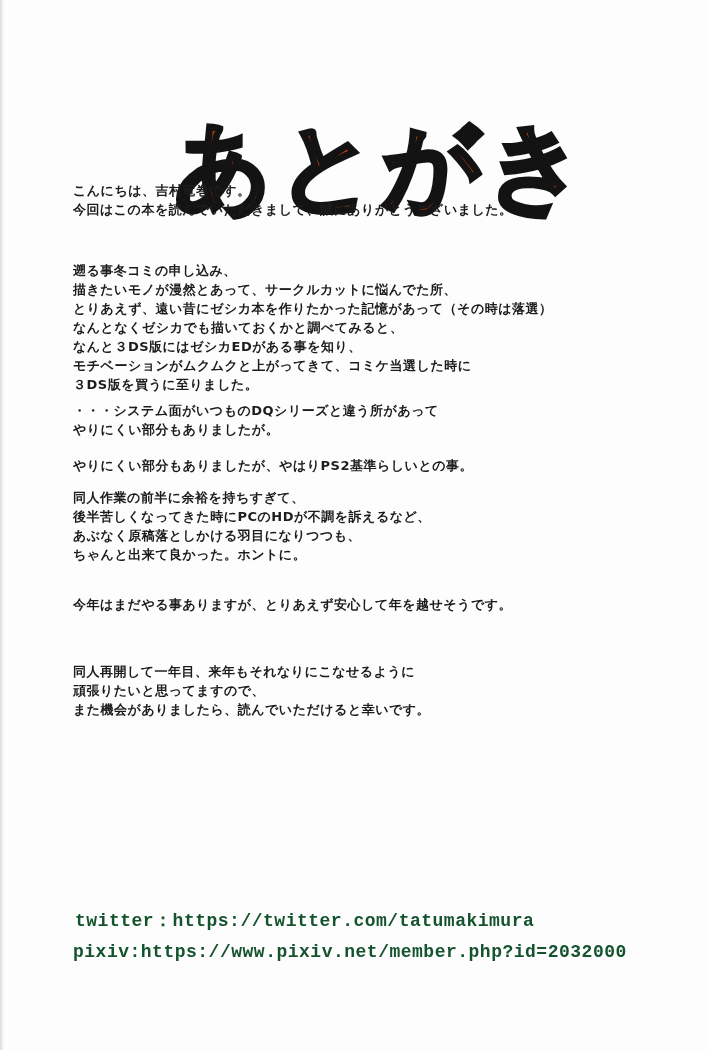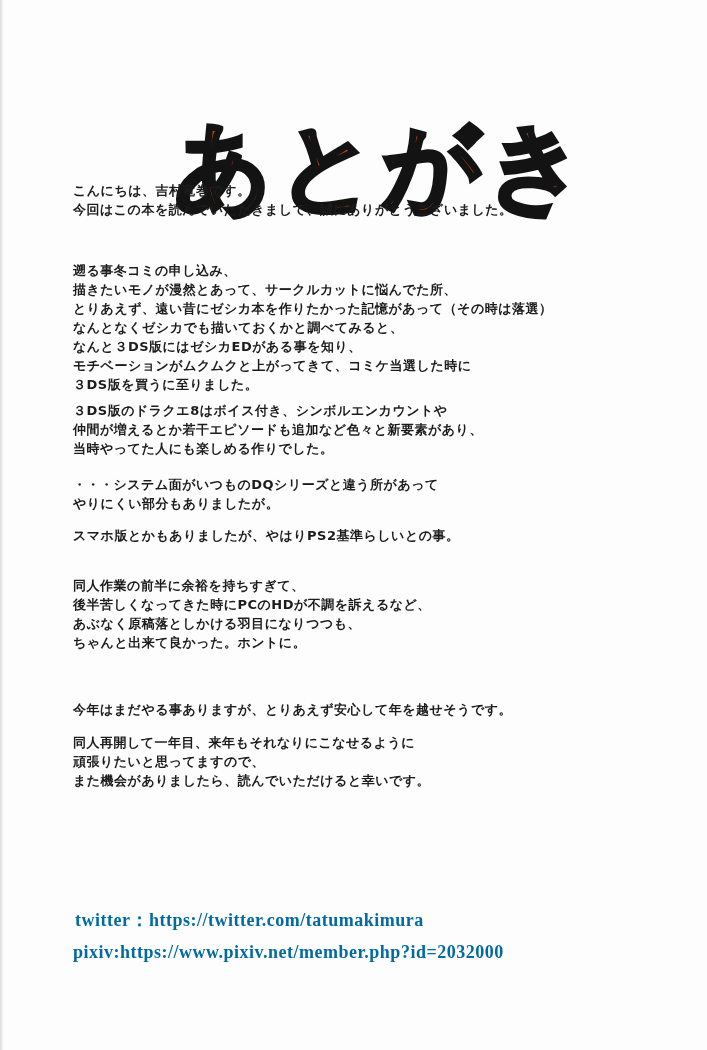--- a/index.html
+++ b/index.html
@@ -58,44 +58,43 @@
   .para:nth-of-type(2) { margin-top: 42px; }
   .para:nth-of-type(3) { margin-top: 7px; }
   .para:nth-of-type(4) { margin-top: 17px; }
   .para:nth-of-type(5) { margin-top: 13px; }
   .para:nth-of-type(6) { margin-top: 31px; }
   .para:nth-of-type(7) { margin-top: 48px; }
   .para:nth-of-type(8) { margin-top: 14px; }
   .para:nth-of-type(9) { margin-top: 48px; }
   .link-line {
     position: absolute;
-    font-family: Liberation Serif, serif;
+    font-family: Liberation Mono, monospace;
     font-size: 18px;
     font-weight: bold;
     letter-spacing: 0.5px;
-    color: #0369a1;
+    color: #14532d;
     white-space: nowrap;
   }
   .link-twitter { left: 75px; top: 908px; }
   .link-pixiv  { left: 73px; top: 942px; }
 </style>
 </head>
 <body>
 
 <div class="page">
   <div class="scan-edge"></div>
 
   <h1 class="title">あとがき</h1>
 
   <div class="body-text">
       <p class="para">こんにちは、吉村竜巻です。<br>今回はこの本を読んでいただきまして、誠にありがとうございました。</p>
       <p class="para">遡る事冬コミの申し込み、<br>描きたいモノが漫然とあって、サークルカットに悩んでた所、<br>とりあえず、遠い昔にゼシカ本を作りたかった記憶があって（その時は落選）<br>なんとなくゼシカでも描いておくかと調べてみると、<br>なんと３DS版にはゼシカEDがある事を知り、<br>モチベーションがムクムクと上がってきて、コミケ当選した時に<br>３DS版を買うに至りました。</p>
-      <p class="para">３DS版のドラクエ8はボイス付き、シンボルエンカウントや<br>仲間が増えるとか若干エピソードも追加など色々と新要素があり、<br>当時やってた人にも楽しめる作りでした。</p>
       <p class="para">・・・システム面がいつものDQシリーズと違う所があって<br>やりにくい部分もありましたが。</p>
-      <p class="para">スマホ版とかもありましたが、やはりPS2基準らしいとの事。</p>
+      <p class="para">やりにくい部分もありましたが、やはりPS2基準らしいとの事。</p>
       <p class="para">同人作業の前半に余裕を持ちすぎて、<br>後半苦しくなってきた時にPCのHDが不調を訴えるなど、<br>あぶなく原稿落としかける羽目になりつつも、<br>ちゃんと出来て良かった。ホントに。</p>
       <p class="para">今年はまだやる事ありますが、とりあえず安心して年を越せそうです。</p>
       <p class="para">同人再開して一年目、来年もそれなりにこなせるように<br>頑張りたいと思ってますので、<br>また機会がありましたら、読んでいただけると幸いです。</p>
     </div>
 
   <div class="link-line link-twitter">twitter：https://twitter.com/tatumakimura</div>
 
   <div class="link-line link-pixiv">pixiv:https://www.pixiv.net/member.php?id=2032000</div>
 </div>
 

